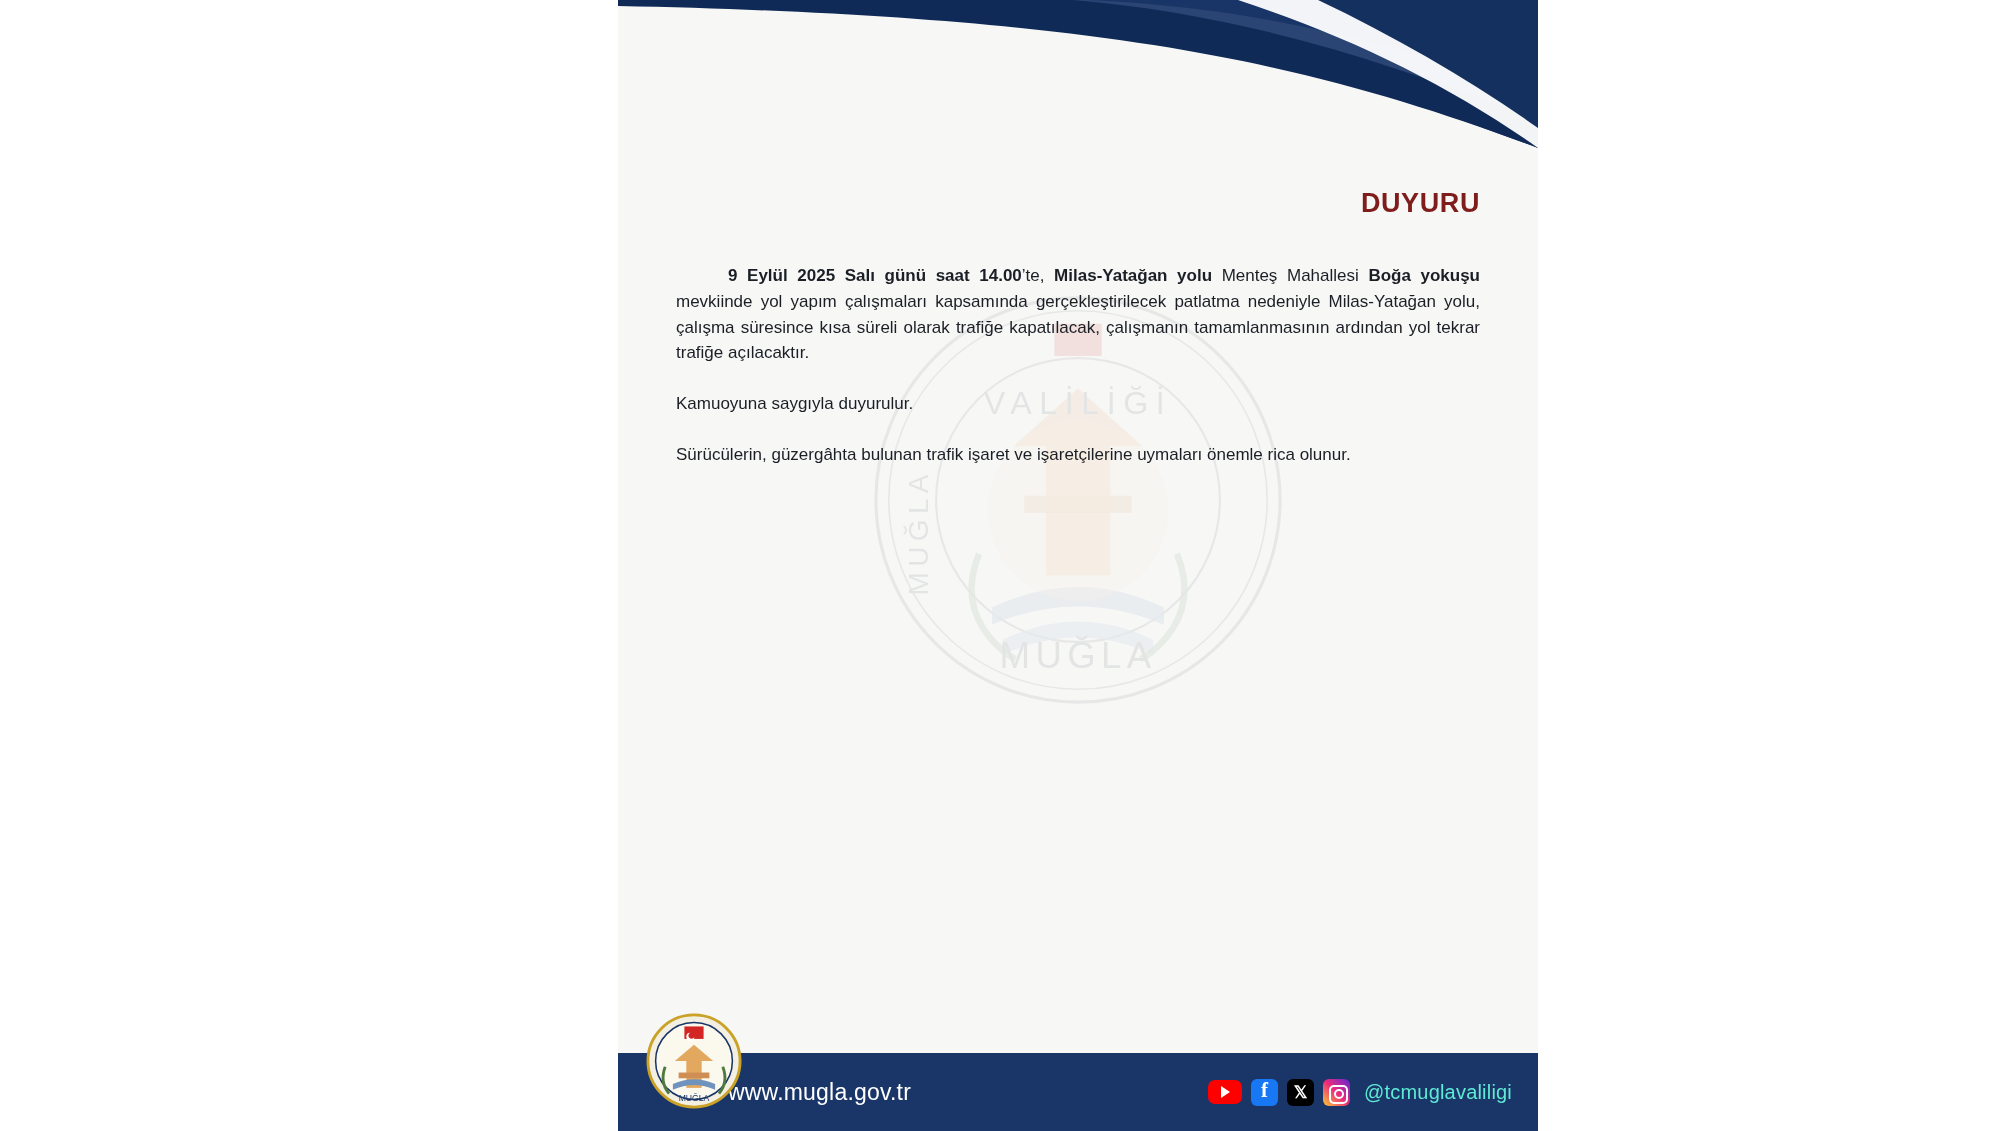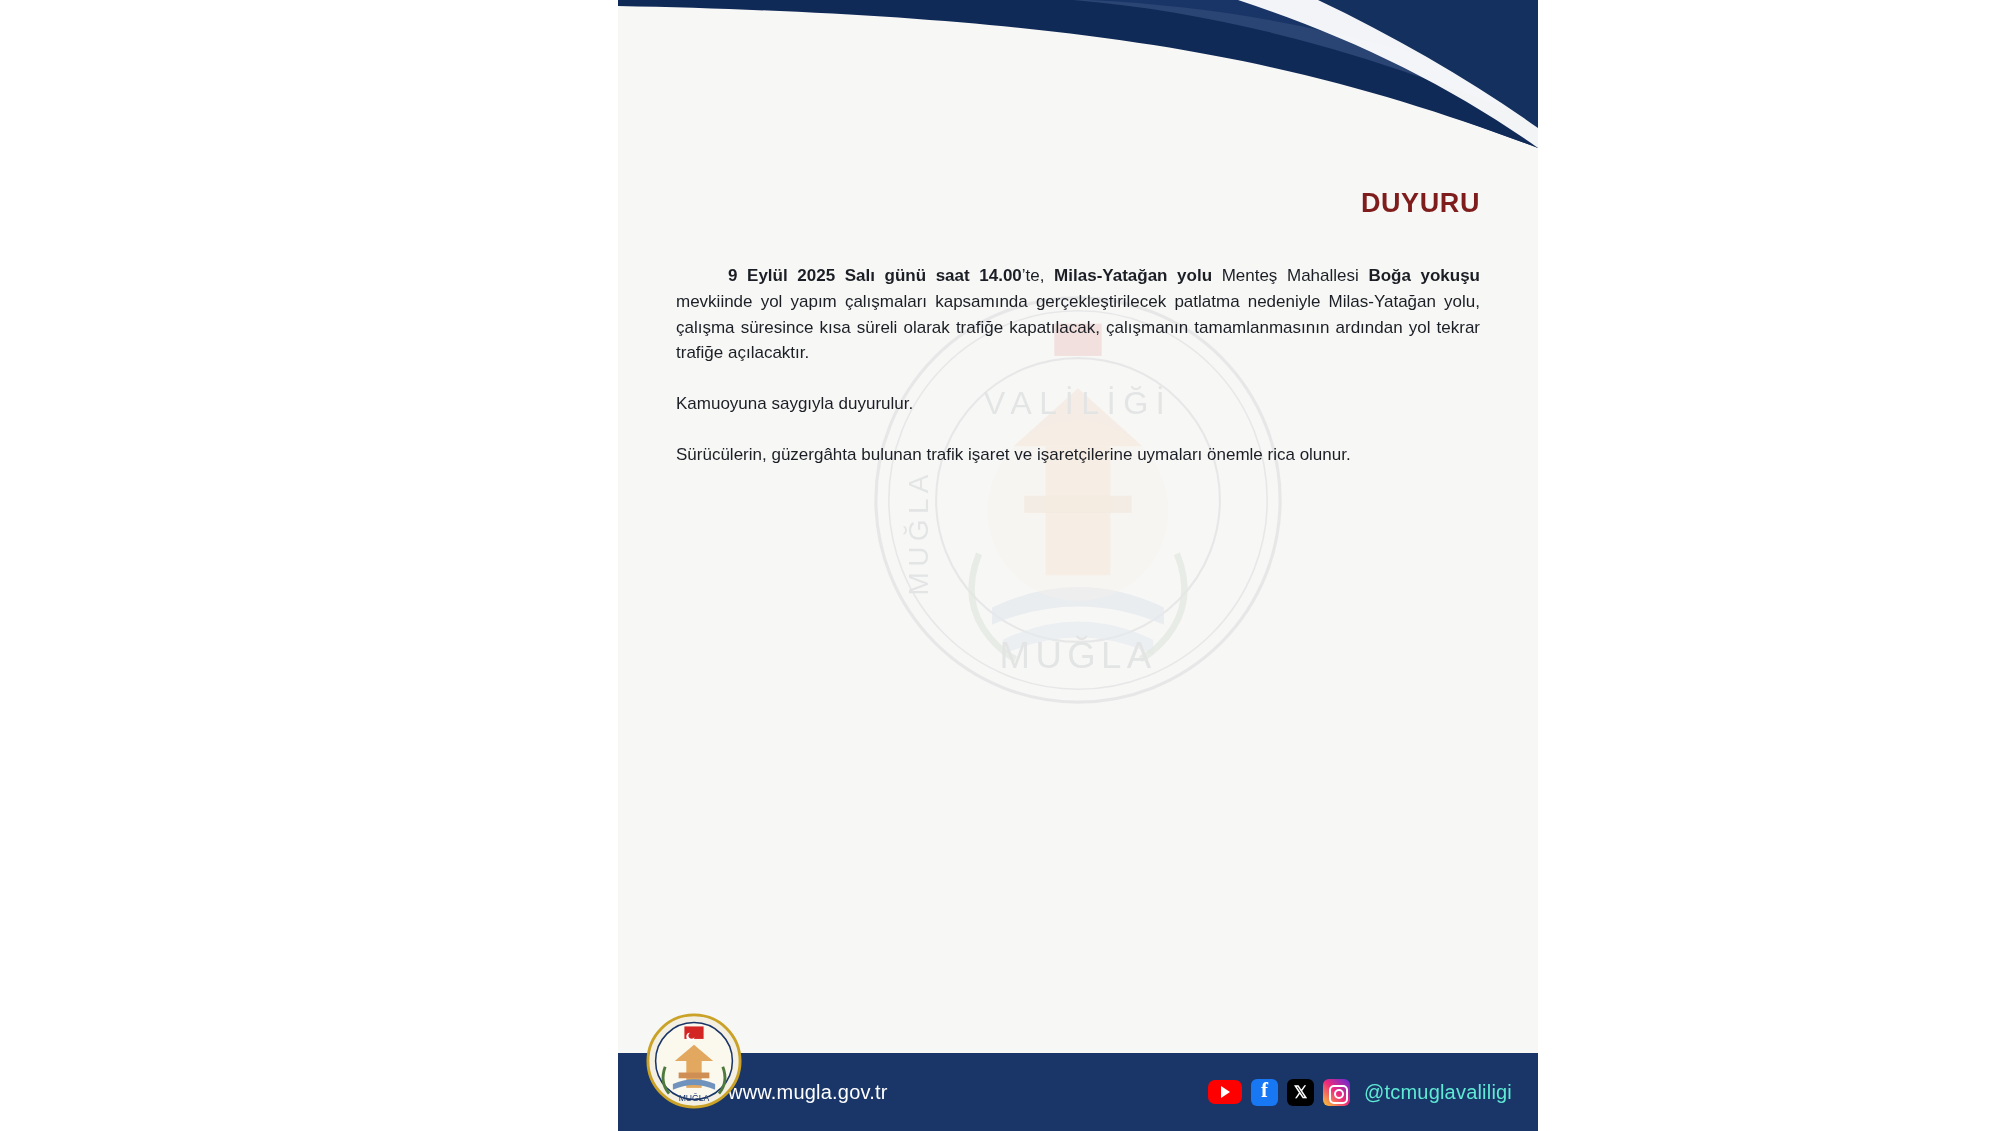--- a/index.html
+++ b/index.html
@@ -74,21 +74,21 @@
     left: 0;
     bottom: 0;
     width: 920px;
     height: 78px;
     background: #1a3668;
     display: flex;
     align-items: center;
   }
   .footer-url {
     color: #ffffff;
-    font-size: 20px;
+    font-size: 23px;
     margin-left: 110px;
     letter-spacing: .2px;
   }
   .footer-social {
     margin-left: auto;
     margin-right: 26px;
     display: flex;
     align-items: center;
     gap: 9px;
   }

